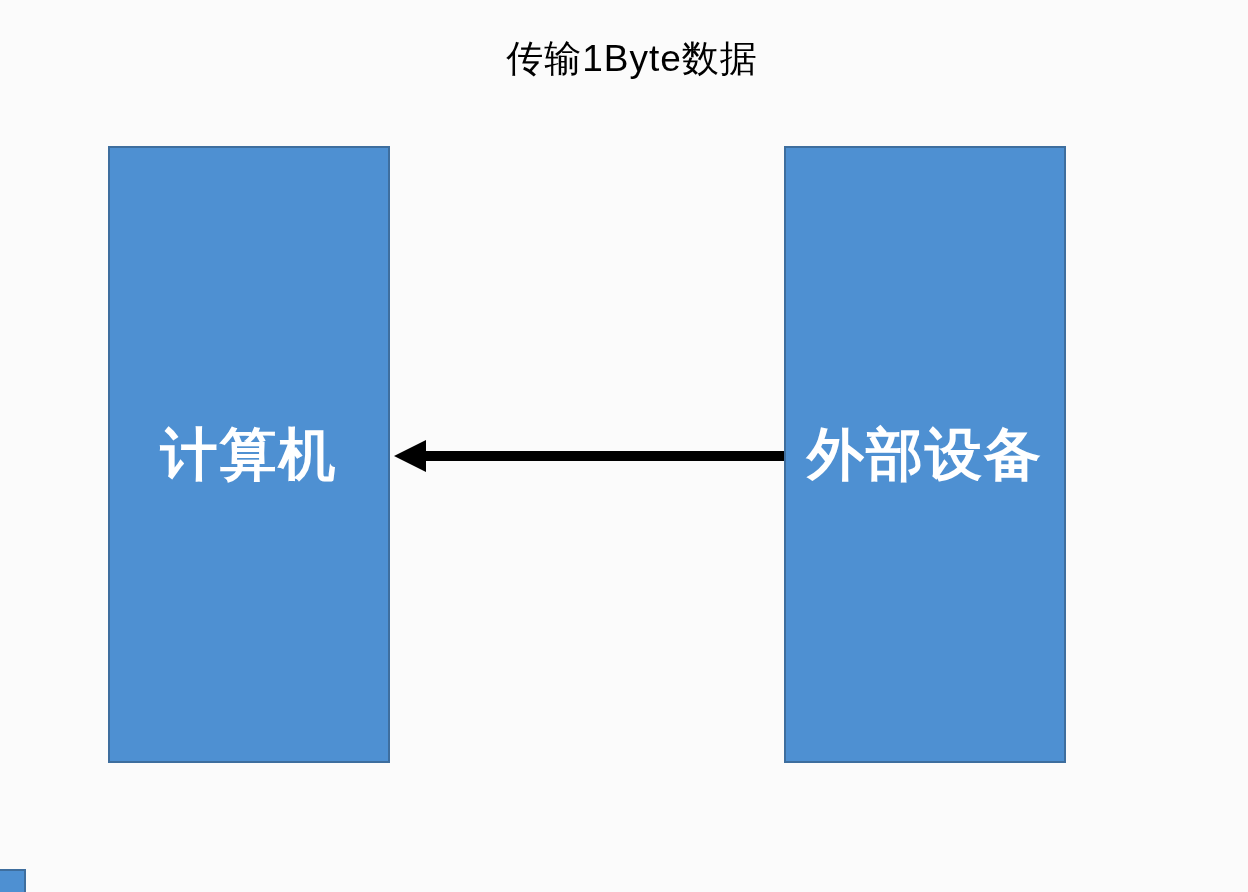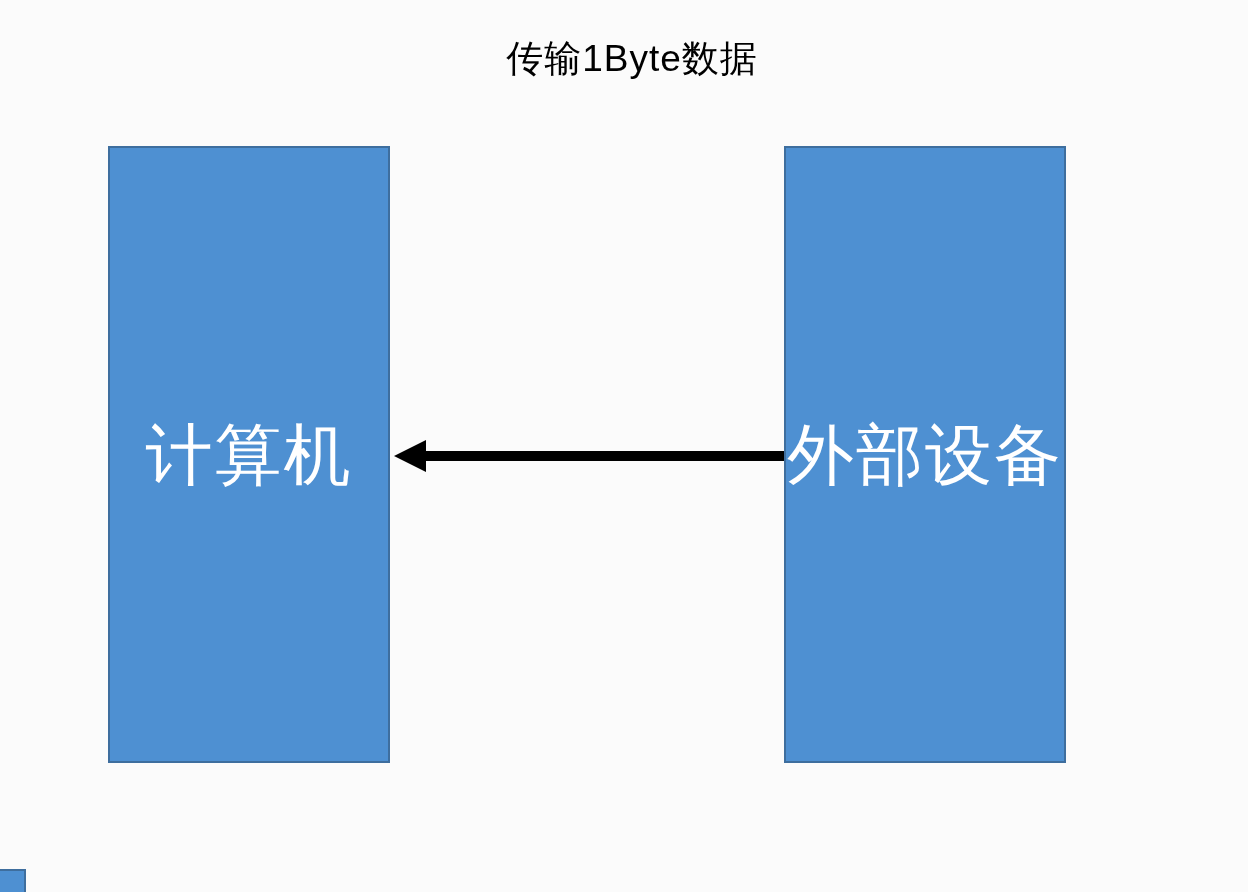--- a/index.html
+++ b/index.html
@@ -40,22 +40,22 @@
     background: var(--node-fill);
     border: 2px solid var(--node-border);
     display: flex;
     align-items: center;
     justify-content: center;
   }
   .node-computer { left: 108px; }
   .node-peripheral { left: 784px; }
   .node-label {
     color: var(--node-text);
-    font-size: 67px;
-    font-weight: 400;
+    font-size: 57px;
+    font-weight: 700;
     letter-spacing: 2px;
     white-space: nowrap;
     line-height: 1;
   }
   .connector {
     position: absolute;
     left: 392px; top: 436px;
     width: 440px; height: 40px;
   }
   .connector svg { display: block; width: 100%; height: 100%; }

